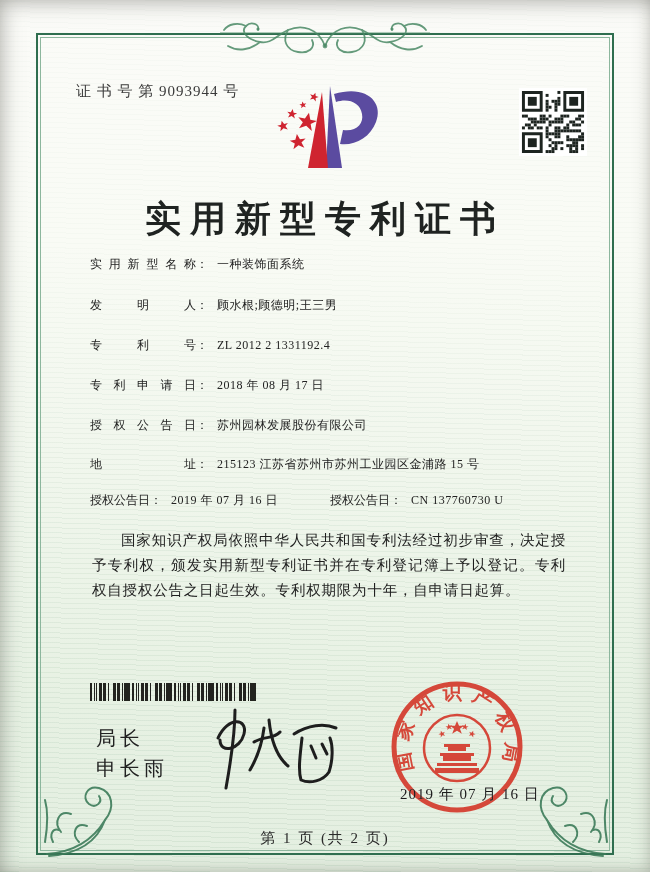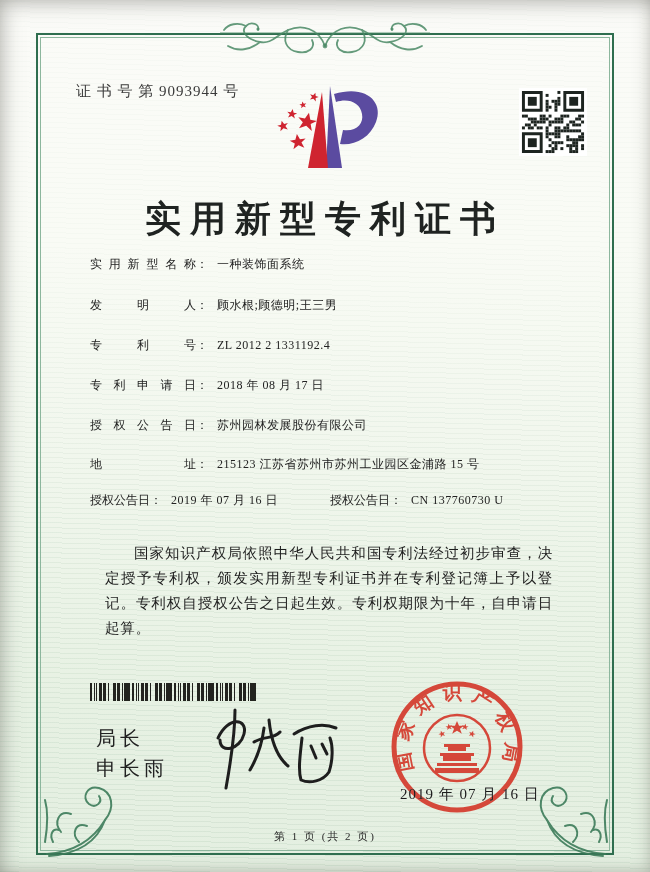--- a/index.html
+++ b/index.html
@@ -24,31 +24,31 @@
   .abs{position:absolute;}
   .cert-no{left:76px;top:82px;font-size:15px;letter-spacing:1px;color:#3a3a3a;}
   .title{left:0;right:0;top:180px;text-align:center;font-size:36px;letter-spacing:9px;font-weight:600;color:#1f2321;margin-top:15px;}
   .row{left:90px;font-size:12px;white-space:nowrap;color:#222;}
   .lbl{display:inline-block;width:106px;text-align:justify;text-align-last:justify;vertical-align:bottom;}
   .colon{margin-right:9px;}
   .val{letter-spacing:.5px;}
   .r0{top:256px}.r1{top:297px}.r2{top:337px}.r3{top:377px}.r4{top:417px}.r5{top:456px}.r6{top:492px}
   .grant2{position:absolute;left:240px;top:0;white-space:nowrap;}
   .paras{left:88px;top:524px;width:482px;font-size:14.5px;line-height:25px;letter-spacing:.8px;color:#1d1d1d;text-align:justify;}
-  .paras p{margin:17px;text-indent:2em;}
+  .paras p{margin:4px;text-indent:2em;}
   .barcode{left:90px;top:683px;width:168px;height:18px;
     background:
       repeating-linear-gradient(90deg,#23241f 0 2px,transparent 2px 4px,#23241f 4px 5px,transparent 5px 9px,#23241f 9px 12px,transparent 12px 14px),
       repeating-linear-gradient(90deg,transparent 0 6px,#23241f 6px 7px,transparent 7px 13px,#23241f 13px 16px,transparent 16px 21px);
   }
   .officer{left:96px;top:723px;font-size:20px;line-height:30px;letter-spacing:4px;color:#222;}
   .sig-svg{left:190px;top:698px;}
   .seal-svg{left:382px;top:672px;opacity:.92;}
   .seal-date{left:400px;top:785px;font-size:15px;letter-spacing:1px;color:#1c1c1c;text-shadow:0 0 1px rgba(255,255,255,.4);}
-  .footer{left:0;right:0;top:829px;text-align:center;font-size:11px;letter-spacing:2px;color:#2a2a2a;}
+  .footer{left:0;right:0;top:829px;text-align:center;font-size:15px;letter-spacing:2px;color:#2a2a2a;}
   .qr{left:519px;top:88px;}
   .logo{left:270px;top:84px;}
   .orn-top{left:220px;top:16px;}
   .orn-bl{left:39px;top:770px;}
   .orn-br{left:521px;top:770px;}
   svg{display:block;}
 </style>
 </head>
 <body>
 

